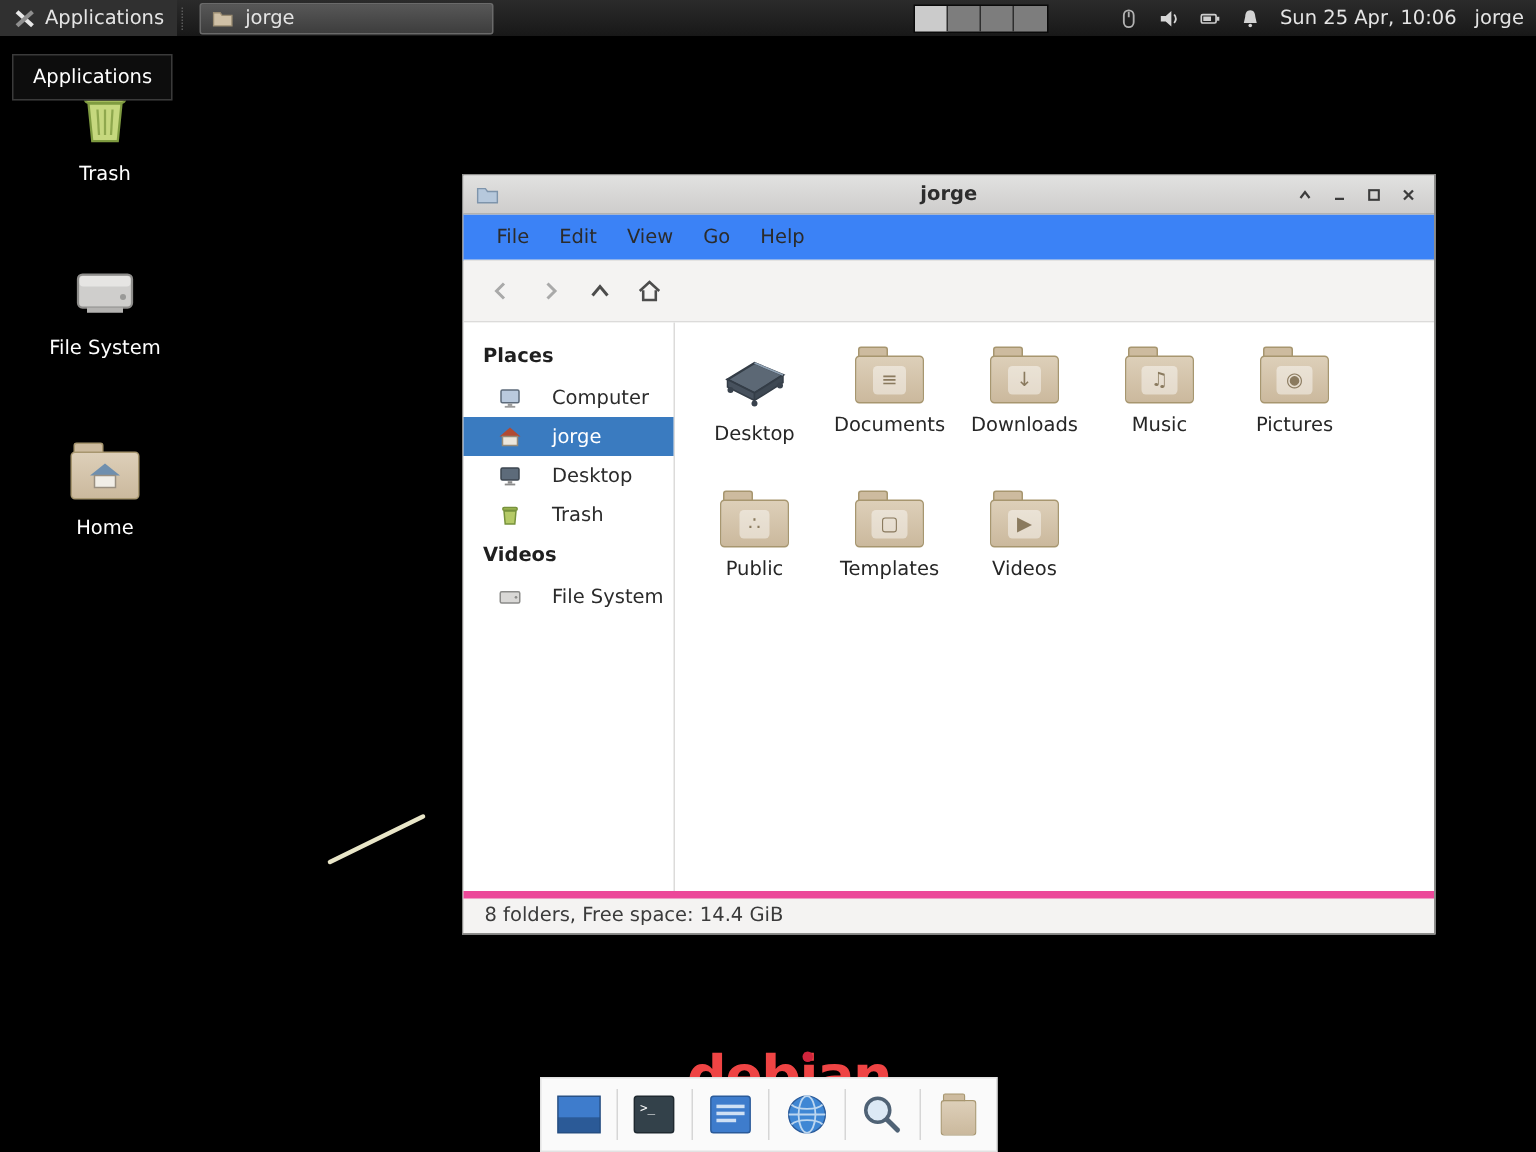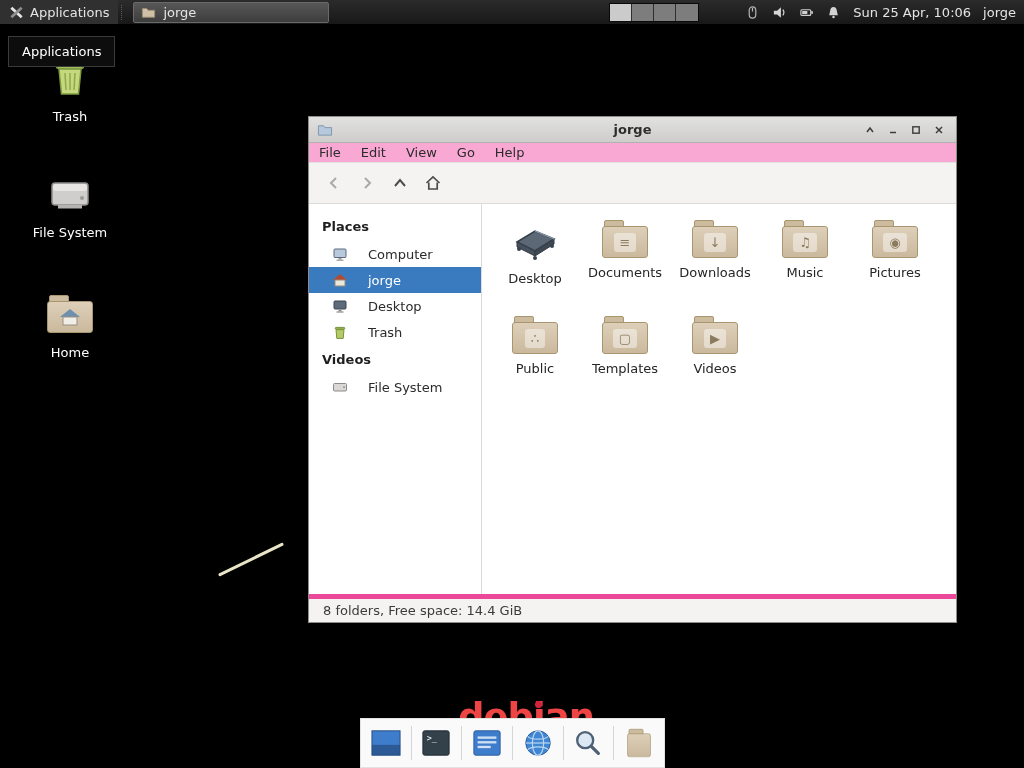--- a/index.html
+++ b/index.html
@@ -71,36 +71,36 @@
   }
   .titlebar {
     height:26px; background:linear-gradient(#e1e1e0,#cecdcc); border-bottom:1px solid #b2b2b0;
     display:flex; align-items:center; position:relative; flex:none;
   }
   .titlebar .title { position:absolute; left:0; right:0; text-align:center; font-weight:bold; color:#2d2d2d; }
   .win-icon { margin-left:8px; z-index:1; }
   .controls { margin-left:auto; display:flex; gap:7px; margin-right:9px; z-index:1; }
   .ctrl { width:16px; height:16px; display:flex; align-items:center; justify-content:center; }
   .menubar {
-    height:20px; flex:none; display:flex; align-items:center; 
-    background:#f9a8d4; border-bottom:1px solid #e3e2e1; color:#2b2b2b;
+    height:31px; flex:none; display:flex; align-items:center; padding-left:12px;
+    background:#3b82f6; border-bottom:1px solid #e3e2e1; color:#2b2b2b;
   }
   .menu-item { padding:3px 10px; }
   .toolbar {
     height:41px; flex:none; display:flex; align-items:center; padding:0 11px; gap:5px;
     background:#f4f3f2; border-bottom:1px solid #dcdbda;
   }
   .tool-btn { width:28px; height:26px; display:flex; align-items:center; justify-content:center; }
   .pathbar {
     flex:1; height:28px; margin-left:7px; background:#fff; border:1px solid #bcbbba; border-radius:3px;
     display:flex; align-items:center; gap:7px; padding:0 8px; color:#2b2b2b;
   }
   .reload { margin-left:auto; color:#4a4a4a; font-size:16px; line-height:1; padding:0 2px; }
   .body-row { flex:1; display:flex; min-height:0; }
-  .sidebar { width:173px; flex:none; background:#fff; border-right:1px solid #dcdbda; padding-top:8px; color:#2b2b2b; }
+  .sidebar { width:141px; flex:none; background:#fff; border-right:1px solid #dcdbda; padding-top:8px; color:#2b2b2b; }
   .side-header { font-weight:bold; padding:7px 0 7px 13px; color:#1f1f1f; }
   .side-item { display:flex; align-items:center; gap:20px; height:26px; padding-left:23px; }
   .side-item.selected { background:#3a7bc0; color:#fff; }
   .main {
     flex:1; background:#fff; padding:14px 8px;
     display:grid; grid-template-columns:repeat(5,90px); grid-auto-rows:96px; align-content:start;
   }
   .file-item { display:flex; flex-direction:column; align-items:center; gap:5px; color:#262626; }
   .statusbar {
     height:28px; flex:none; background:#f4f3f2; border-top:5px solid #ec4899;

